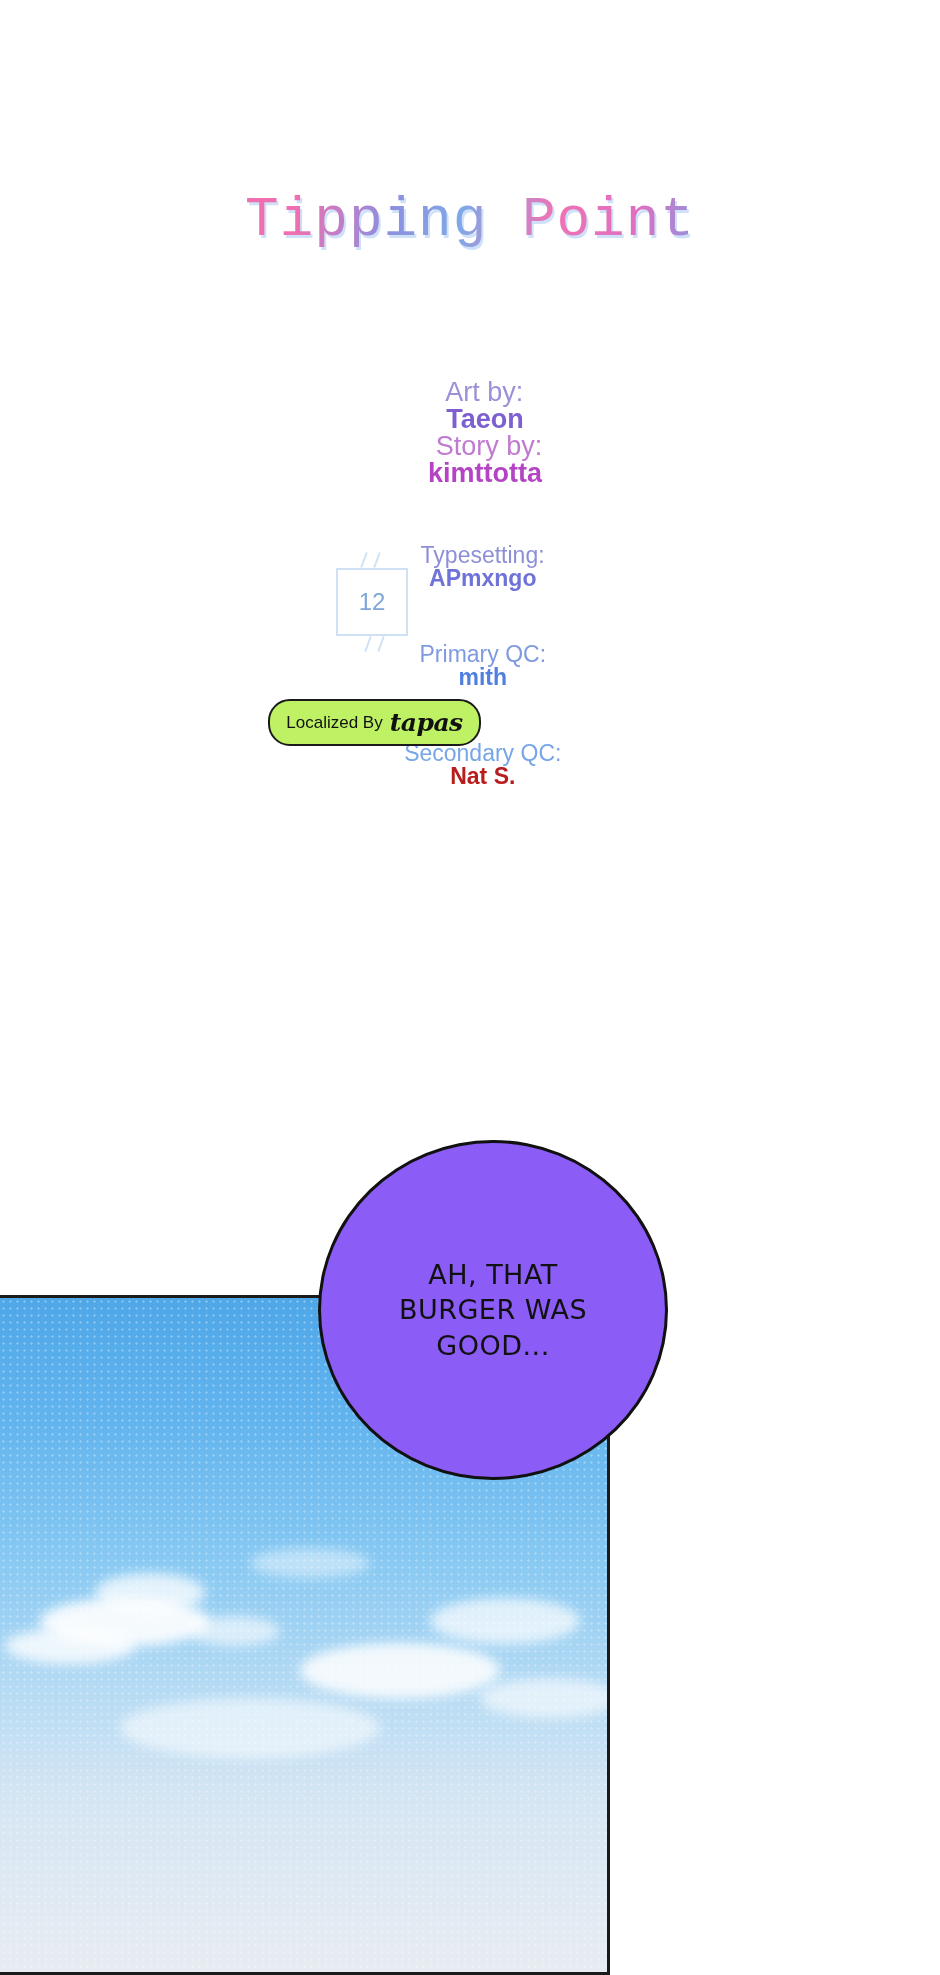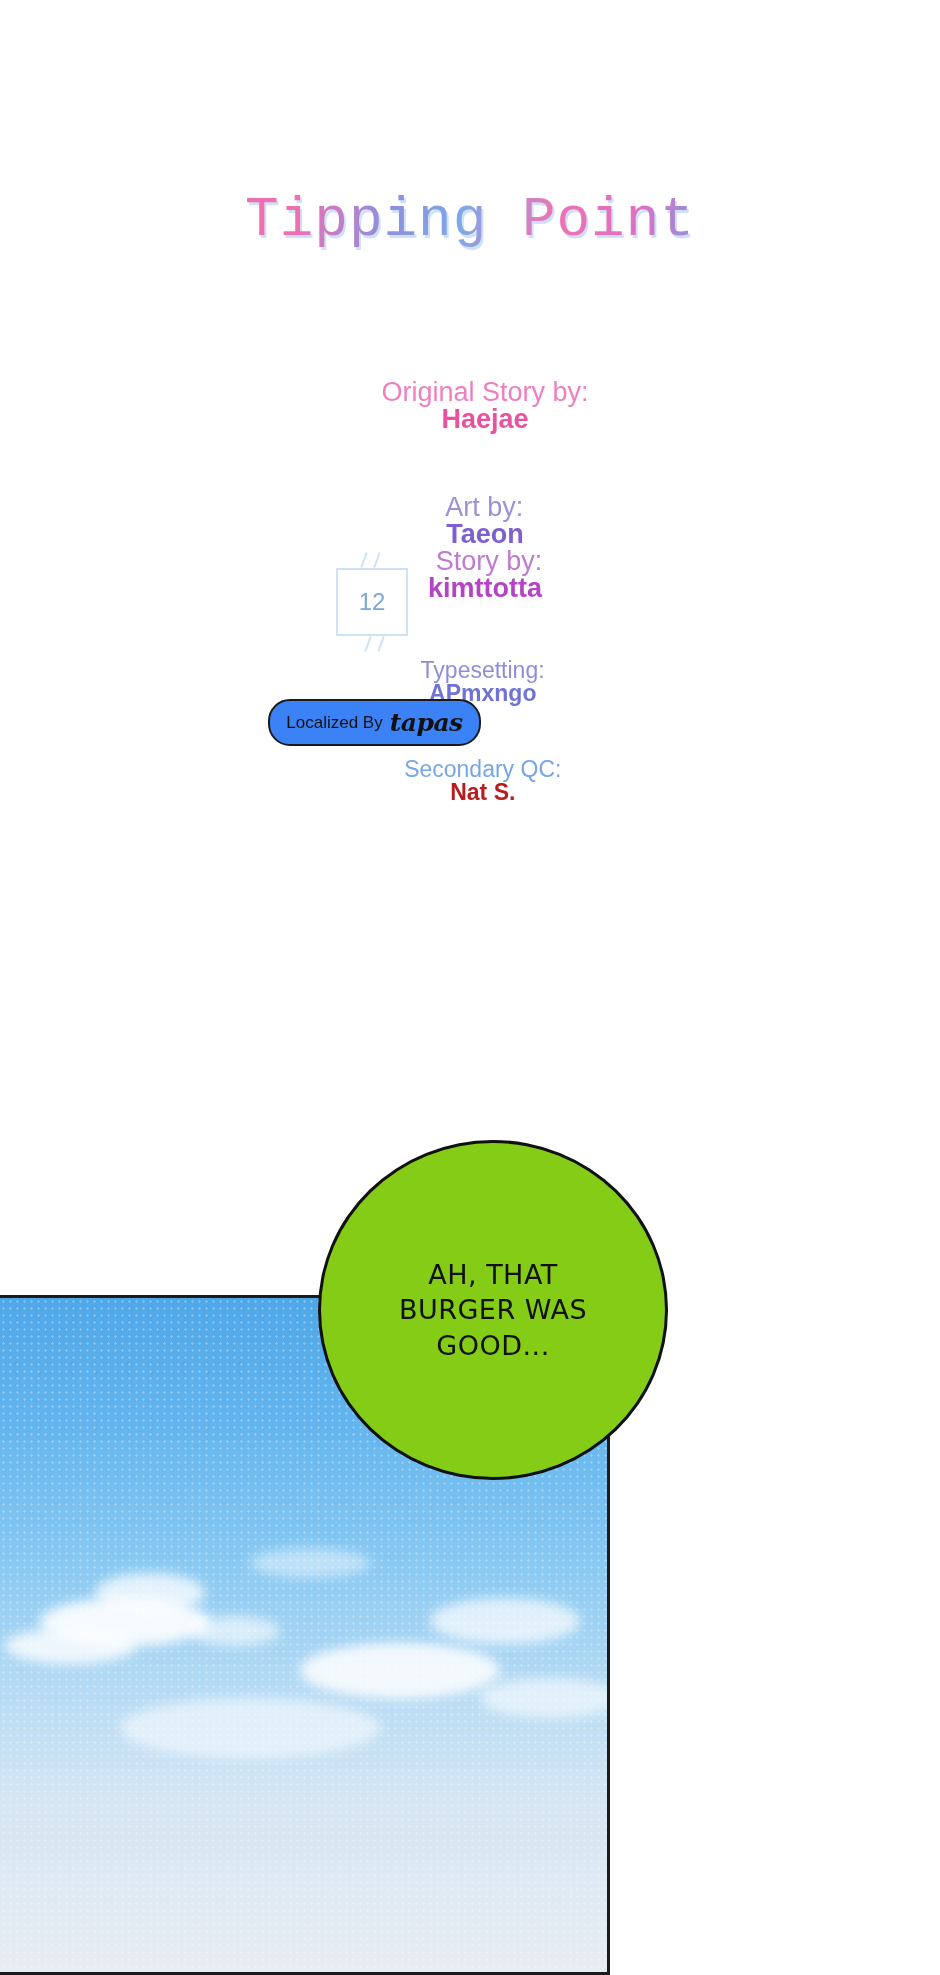--- a/index.html
+++ b/index.html
@@ -111,21 +111,21 @@
 
   
   .tapas-pill {
     position: absolute;
     left: 268px;
     top: 699px;
     width: 209px;
     height: 43px;
     border: 2px solid #1a1a1a;
     border-radius: 22px;
-    background: #3b82f6;
+    background: #bef264;
     display: flex;
     align-items: center;
     justify-content: center;
     gap: 7px;
   }
   .tapas-label {
     font-size: 17px;
     color: #111;
     font-family: "Liberation Sans", sans-serif;
   }
@@ -174,21 +174,21 @@
   .cl8 { left: 480px; top: 380px; width: 140px; height: 40px; opacity: 0.6; }
   .cl9 { left: 120px; top: 400px; width: 260px; height: 60px; opacity: 0.55; }
 
   
   .bubble {
     position: absolute;
     left: 318px;
     top: 1140px;
     width: 350px;
     height: 340px;
-    background: #84cc16;
+    background: #8b5cf6;
     border: 3px solid #111;
     border-radius: 50% / 50%;
     box-sizing: border-box;
     display: flex;
     align-items: center;
     justify-content: center;
     z-index: 5;
   }
   .bubble-text {
     text-align: center;
@@ -205,33 +205,33 @@
 <body>
 
 <div class="title-wrap">
   <span class="title">Tipping Point</span>
 </div>
 <svg class="title-sparkle" viewBox="0 0 26 26">
   <path d="M13 0 L15.4 10.6 L26 13 L15.4 15.4 L13 26 L10.6 15.4 L0 13 L10.6 10.6 Z" fill="#ffffff"></path>
 </svg>
 
 <div class="credits">
-  <div class="credit-line c-row1">
-    <span>Original Story by:</span>
-    <b>Haejae</b>
-  </div>
   <div class="credit-line c-row2">
     <span>Art by:</span>
     <span class="n1">Taeon</span>
     <span class="lbl2">Story by:</span>
     <span class="n2">kimttotta</span>
   </div>
   <div class="credit-line c-row3">
     <span>Typesetting:</span>
     <b>APmxngo</b>
+  </div>
+  <div class="credit-line c-row4">
+    <span>Primary QC:</span>
+    <b>mith</b>
   </div>
   <div class="credit-line c-row5">
     <span>Secondary QC:</span>
     <b>Nat S.</b>
   </div>
 </div>
 
 <div class="ep-badge">
   <div class="ep-box"></div>
   <div class="tick t1"></div>

